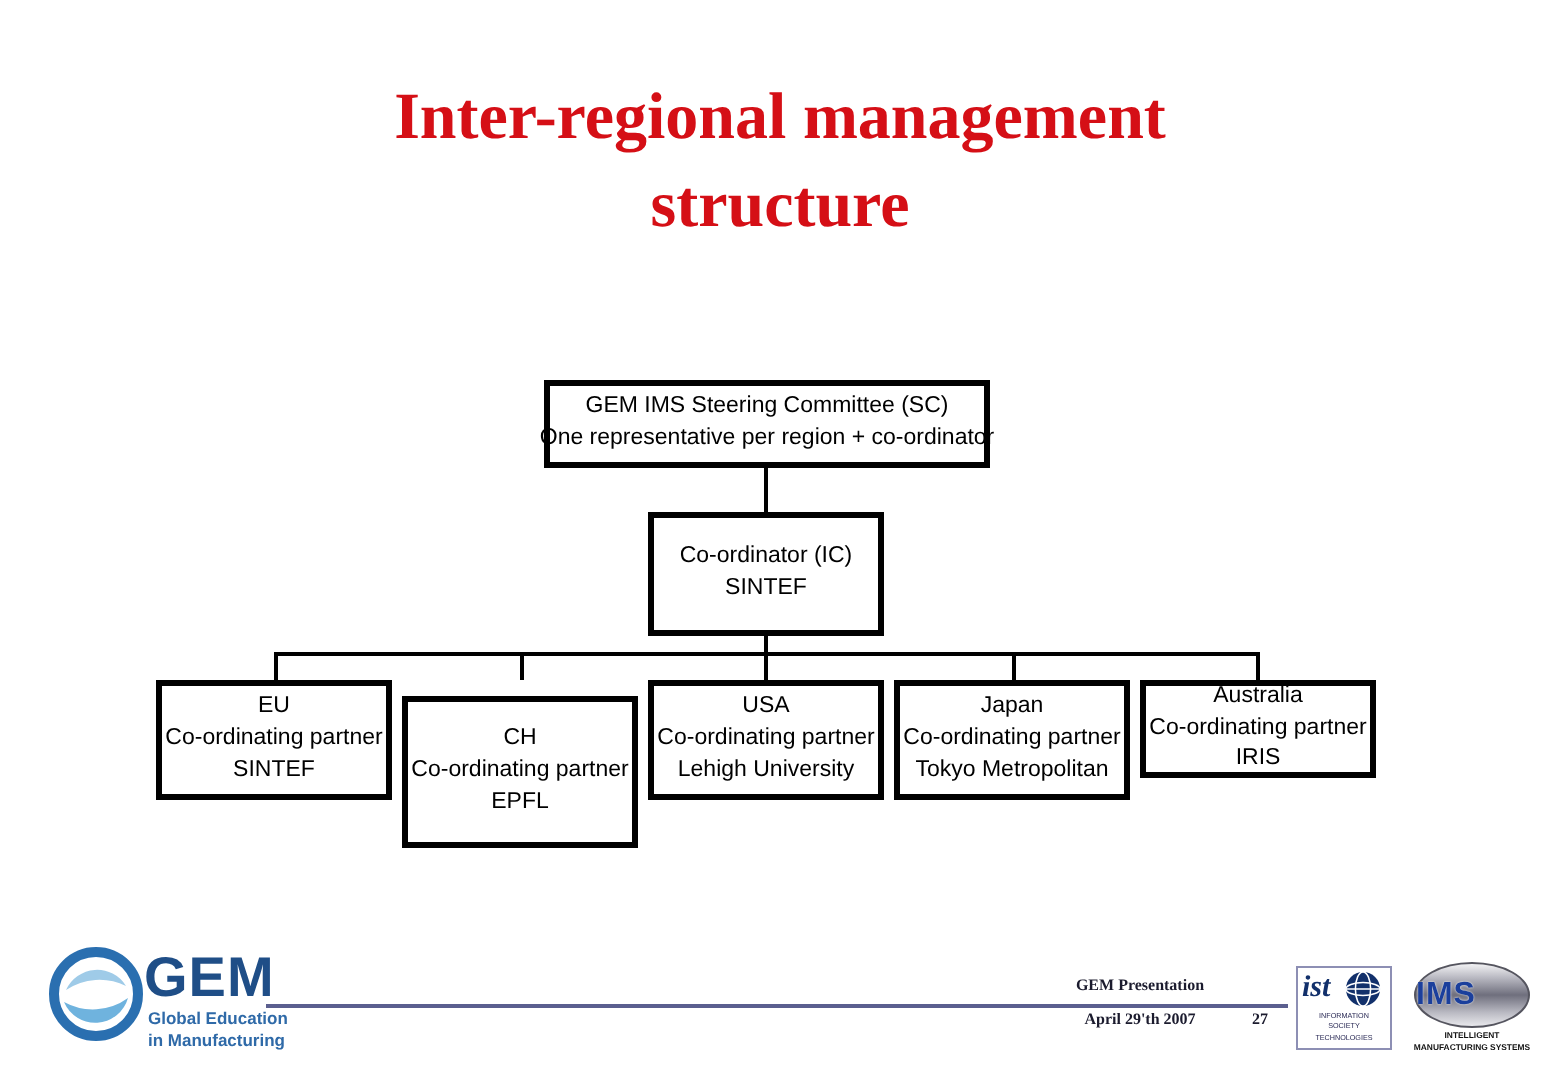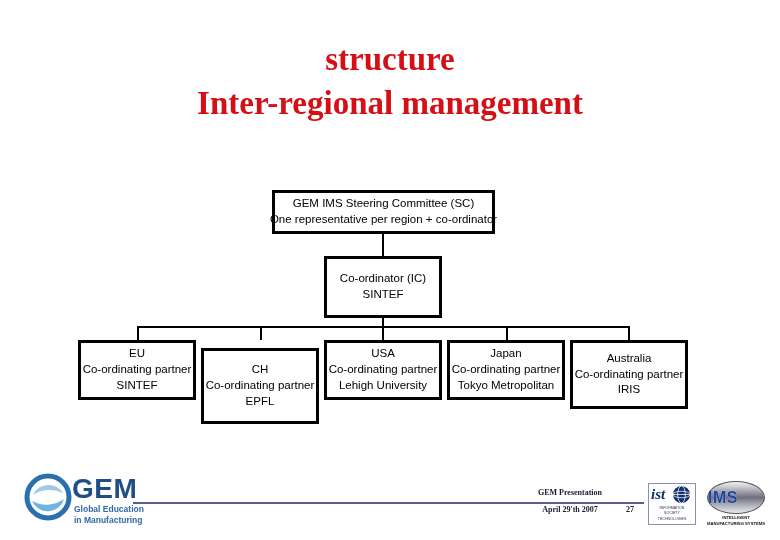--- a/index.html
+++ b/index.html
@@ -56,21 +56,21 @@
   }
   .node .ln { display: block; white-space: nowrap; }
 
   #node-sc    { left: 272px; top: 190px; width: 223px; height: 44px; }
   #node-ic    { left: 324px; top: 256px; width: 118px; height: 62px; }
 
   #node-eu    { left: 78px;  top: 340px; width: 118px; height: 60px; }
   #node-ch    { left: 201px; top: 348px; width: 118px; height: 76px; }
   #node-usa   { left: 324px; top: 340px; width: 118px; height: 60px; }
   #node-jp    { left: 447px; top: 340px; width: 118px; height: 60px; }
-  #node-au    { left: 570px; top: 340px; width: 118px; height: 69px; }
+  #node-au    { left: 570px; top: 340px; width: 118px; height: 49px; }
 
   
   .conn { position: absolute; background: #000000; }
   .v { width: 1.5px; }
   .h { height: 1.5px; }
 
   #c-sc-ic     { left: 382px; top: 234px; height: 22px; }
   #c-ic-bus    { left: 382px; top: 318px; height: 48px; }
   #c-bus       { left: 137px; top: 326px; width: 492px; }
   #c-drop-eu   { left: 137px; top: 326px; height: 14px; }
@@ -235,22 +235,22 @@
     font-size: 4.2px;
     color: #111111;
     line-height: 1.5;
   }
   .ims-sub span { display: block; white-space: nowrap; }
 </style>
 </head>
 <body>
 
 <div class="slide-title">
+  <div>Inter-regional management</div>
   <div>structure</div>
-  <div>Inter-regional management</div>
 </div>
 
 <div class="chart">
 
   <div class="conn v" id="c-sc-ic"></div>
   <div class="conn v" id="c-ic-bus"></div>
   <div class="conn h" id="c-bus"></div>
   <div class="conn v" id="c-drop-eu"></div>
   <div class="conn v" id="c-drop-ch"></div>
   <div class="conn v" id="c-drop-jp"></div>

